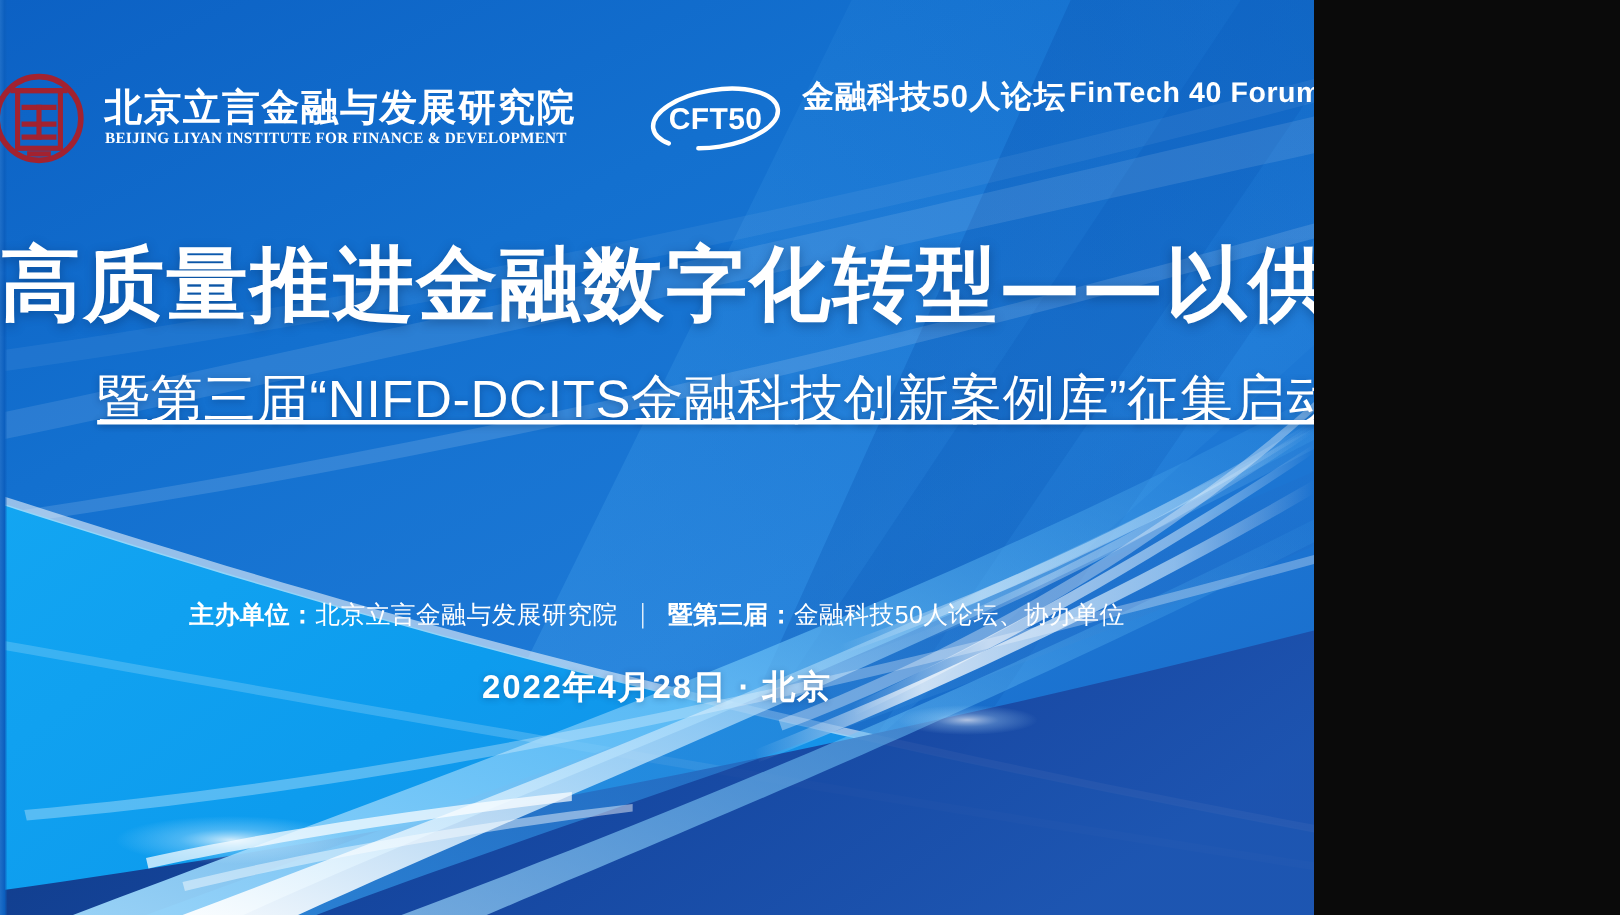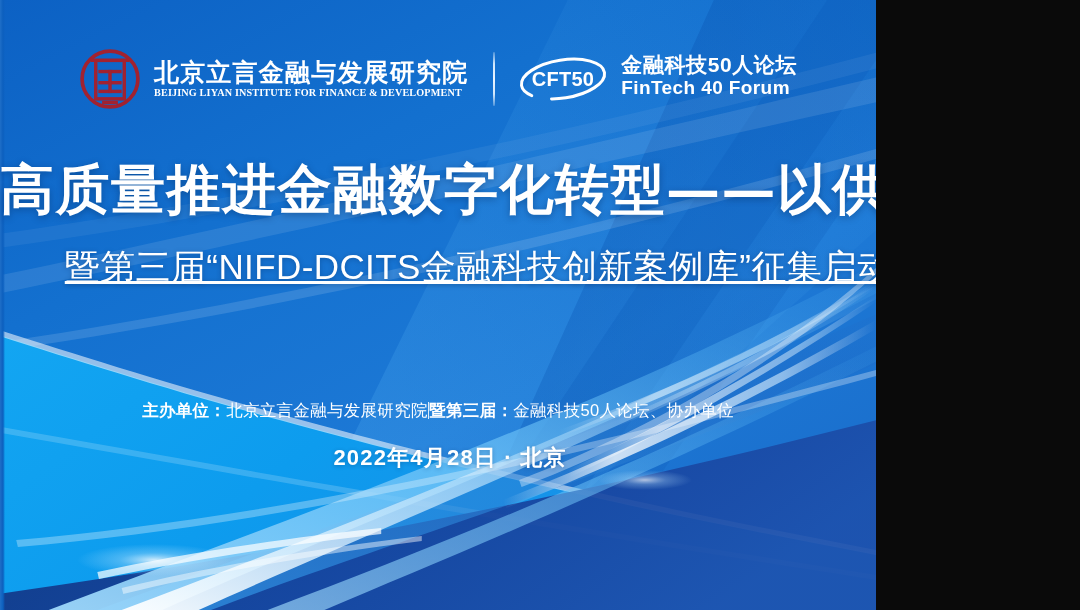--- a/index.html
+++ b/index.html
@@ -88,21 +88,20 @@
     align-items: flex-start;
     gap: 12px;
   }
   .cft-mark {
     width: 92px;
     height: 52px;
     flex: 0 0 92px;
   }
   .cft-text {
     display: flex;
-    flex-direction: column;
     gap: 2px;
   }
   .cft-cn {
     font-size: 21px;
     font-weight: bold;
     color: #ffffff;
     letter-spacing: 0.6px;
     line-height: 1.1;
     white-space: nowrap;
   }
@@ -147,21 +146,21 @@
   }
 
   .org-row {
     position: absolute;
     top: 401px;
     left: 0;
     width: 100%;
     display: flex;
     align-items: center;
     justify-content: center;
-    gap: 0;
+    gap: 16px;
     white-space: nowrap;
   }
   .org-item {
     font-size: 16.5px;
     color: #ffffff;
     letter-spacing: 0.3px;
     line-height: 1.2;
     white-space: nowrap;
   }
   .org-item b {
@@ -179,21 +178,20 @@
     top: 443px;
     left: 0;
     width: 100%;
     text-align: center;
     font-size: 22px;
     font-weight: bold;
     color: #ffffff;
     letter-spacing: 1.2px;
     white-space: nowrap;
     text-shadow: 0 1px 4px rgba(3,38,86,0.30);
-    padding-left: 12px;
   }
 </style>
 </head>
 <body>
 
 <div id="banner">
 
   <svg class="bg-layer" viewBox="0 0 1080 610" preserveAspectRatio="none" xmlns="http://www.w3.org/2000/svg">
     <defs>
       <linearGradient id="gMain" x1="0" y1="0" x2="0.75" y2="1">

